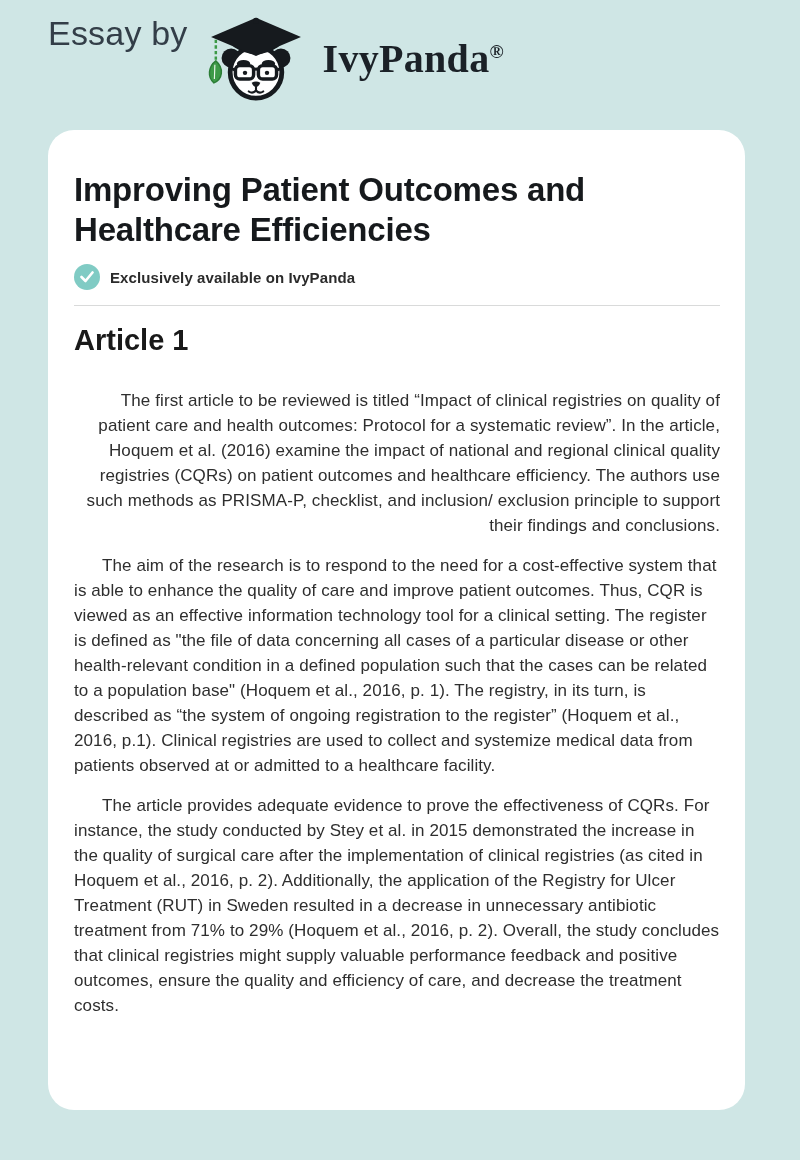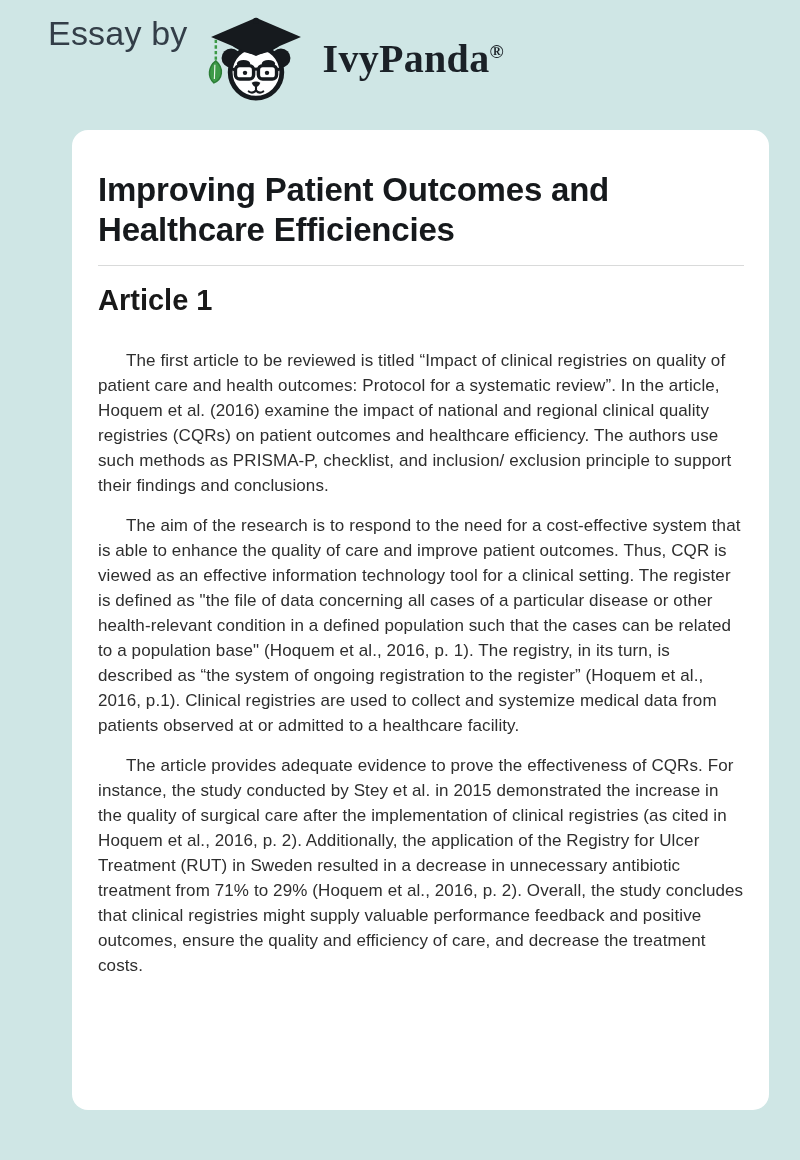--- a/index.html
+++ b/index.html
@@ -39,23 +39,23 @@
     white-space: nowrap;
   }
   .brand sup {
     font-size: 19px;
     vertical-align: super;
     line-height: 0;
   }
   .card {
     width: 697px;
     height: 980px;
-    margin-left: 72px;
+    margin-left: 48px;
     background: #ffffff;
-    border-radius: 16px;
+    border-radius: 26px;
     padding: 40px 25px 16px 26px;
     overflow: hidden;
   }
   .title {
     font-size: 33px;
     line-height: 40px;
     font-weight: 700;
     color: #16191c;
     max-width: 575px;
     letter-spacing: -0.2px;
@@ -94,21 +94,21 @@
     color: #191919;
   }
   .body-para {
     margin-top: 15px;
     font-size: 17px;
     line-height: 25px;
     color: #2e2e2e;
     text-indent: 28px;
     letter-spacing: 0.1px;
   }
-  .body-para.first { margin-top: 31px; }
+  .body-para.first { margin-top: 31px; text-align: right; }
 </style>
 </head>
 <body>
 
 <header class="site-header">
   <span class="essay-by">Essay by</span>
   <span class="logo-lockup">
     <svg class="panda-svg" width="96" height="88" viewBox="0 0 100 92" aria-hidden="true">
 
       <circle cx="24" cy="46" r="10" fill="#161a1e"></circle>
@@ -138,20 +138,28 @@
       <path d="M45.5 72 Q50 69 54.5 72 Q52.5 76.5 50 76.5 Q47.5 76.5 45.5 72 Z" fill="#161a1e"></path>
       <path d="M50 76.5 L50 80 M50 80 Q46.5 84 42.5 81 M50 80 Q53.5 84 57.5 81" stroke="#161a1e" stroke-width="2.2" stroke-linecap="round" fill="none"></path>
     </svg>
     <span class="brand"><span>IvyPanda</span><sup>®</sup></span>
   </span>
 </header>
 
 <main class="card">
   <h1 class="title">Improving Patient Outcomes and Healthcare Efficiencies</h1>
 
+  <div class="badge-row">
+    <span class="check-circle">
+      <svg width="14" height="12" viewBox="0 0 14 12" aria-hidden="true">
+        <polyline points="1.5,6 5.5,10 12.5,1.5" fill="none" stroke="#ffffff" stroke-width="2.6" stroke-linecap="round" stroke-linejoin="round"></polyline>
+      </svg>
+    </span>
+    <span class="badge-label">Exclusively available on IvyPanda</span>
+  </div>
 
   <hr class="divider">
 
   <h2 class="section-heading">Article 1</h2>
 
   <p class="body-para first">The first article to be reviewed is titled “Impact of clinical registries on quality of patient care and health outcomes: Protocol for a systematic review”. In the article, Hoquem et al. (2016) examine the impact of national and regional clinical quality registries (CQRs) on patient outcomes and healthcare efficiency. The authors use such methods as PRISMA-P, checklist, and inclusion/ exclusion principle to support their findings and conclusions.</p>
   <p class="body-para">The aim of the research is to respond to the need for a cost-effective system that is able to enhance the quality of care and improve patient outcomes. Thus, CQR is viewed as an effective information technology tool for a clinical setting. The register is defined as "the file of data concerning all cases of a particular disease or other health-relevant condition in a defined population such that the cases can be related to a population base" (Hoquem et al., 2016, p. 1). The registry, in its turn, is described as “the system of ongoing registration to the register” (Hoquem et al., 2016, p.1). Clinical registries are used to collect and systemize medical data from patients observed at or admitted to a healthcare facility.</p>
   <p class="body-para">The article provides adequate evidence to prove the effectiveness of CQRs. For instance, the study conducted by Stey et al. in 2015 demonstrated the increase in the quality of surgical care after the implementation of clinical registries (as cited in Hoquem et al., 2016, p. 2). Additionally, the application of the Registry for Ulcer Treatment (RUT) in Sweden resulted in a decrease in unnecessary antibiotic treatment from 71% to 29% (Hoquem et al., 2016, p. 2). Overall, the study concludes that clinical registries might supply valuable performance feedback and positive outcomes, ensure the quality and efficiency of care, and decrease the treatment costs.</p>
 </main>
 

